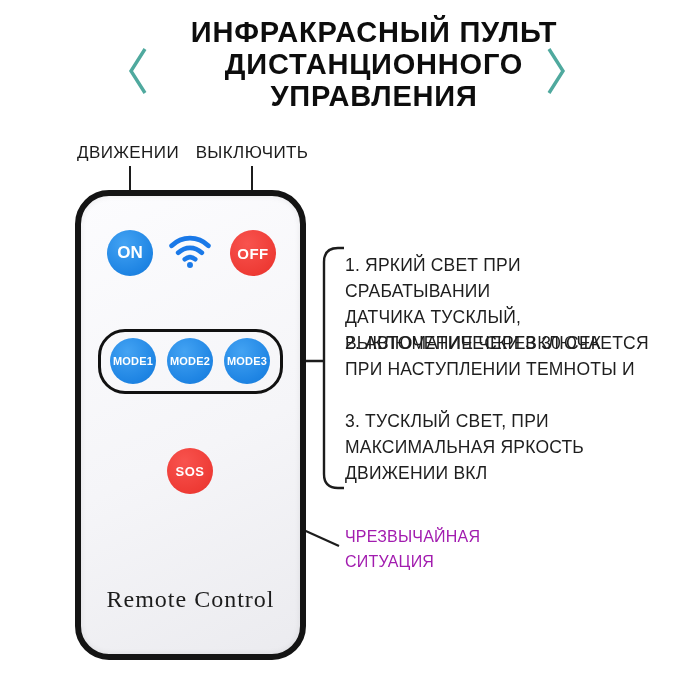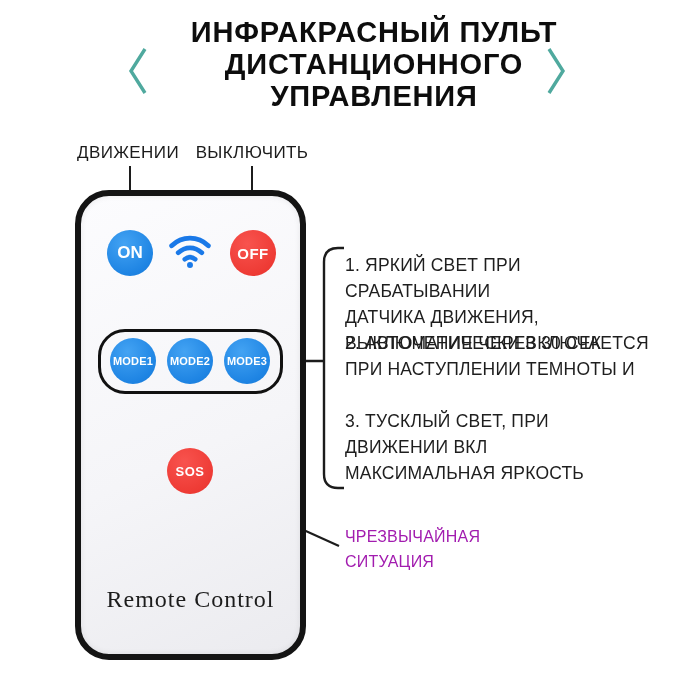--- a/index.html
+++ b/index.html
@@ -193,31 +193,31 @@
       <div class="btn blue btn-mode m3">MODE3</div>
     </div>
 
     <div class="btn red btn-sos">SOS</div>
 
     <div class="brand">Remote Control</div>
   </div>
 
   <div class="note n1">
     <div>1. ЯРКИЙ СВЕТ ПРИ СРАБАТЫВАНИИ</div>
-    <div>ДАТЧИКА ДВИЖЕНИЯ,</div>
+    <div>ДАТЧИКА ТУСКЛЫЙ,</div>
     <div>ВЫКЛЮЧЕНИЕ ЧЕРЕЗ 30 СЕК</div>
   </div>
   <div class="note n2">
     <div>2. АВТОМАТИЧЕСКИ ВКЛЮЧАЕТСЯ</div>
     <div>ПРИ НАСТУПЛЕНИИ ТЕМНОТЫ И</div>
   </div>
   <div class="note n3">
     <div>3. ТУСКЛЫЙ СВЕТ, ПРИ</div>
+    <div>МАКСИМАЛЬНАЯ ЯРКОСТЬ</div>
     <div>ДВИЖЕНИИ ВКЛ</div>
-    <div>МАКСИМАЛЬНАЯ ЯРКОСТЬ</div>
   </div>
 
   <div class="emergency">
     <div>ЧРЕЗВЫЧАЙНАЯ</div>
     <div>СИТУАЦИЯ</div>
   </div>
 
 </div>
 
 </body></html>

